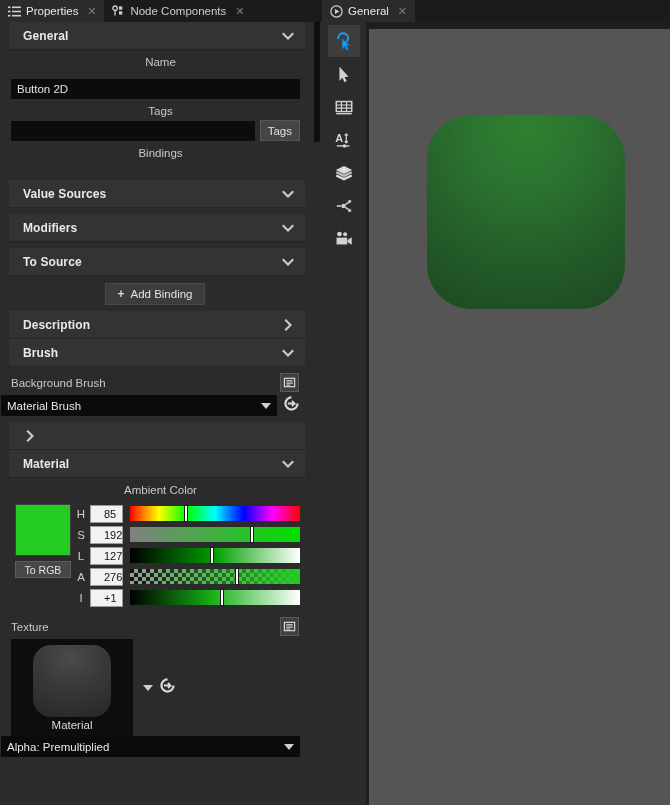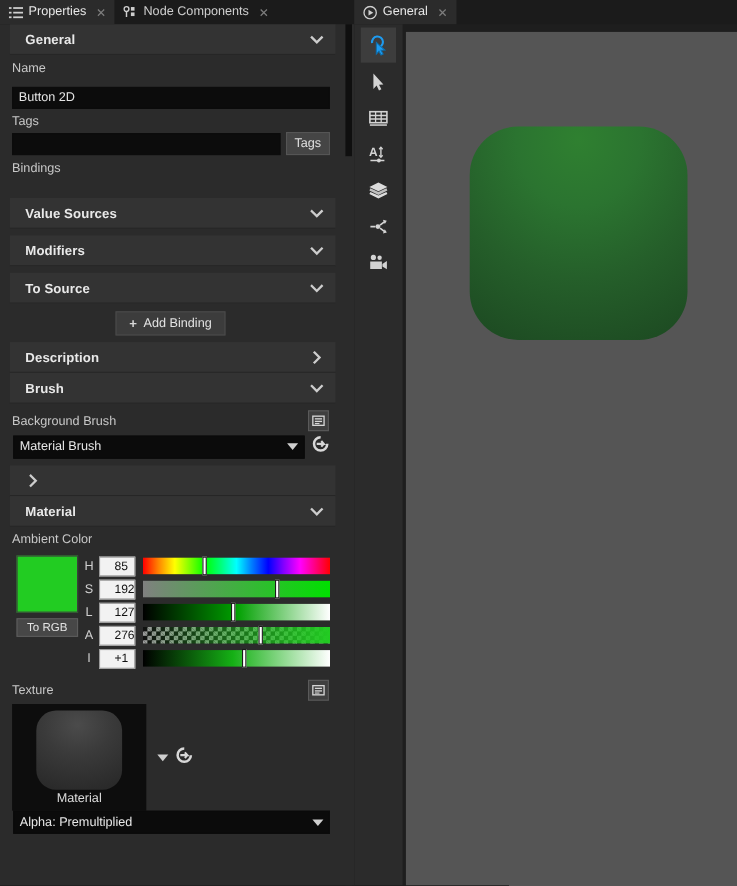--- a/index.html
+++ b/index.html
@@ -53,20 +53,21 @@
   }
   .sec-title {
     font-size: 12px; font-weight: bold; color: #e9e9e9;
     flex: 1; letter-spacing: .1px;
   }
   .chev { width: 14px; height: 14px; flex: 0 0 14px; }
 
   .field-label {
     font-size: 11.5px; color: #c8c8c8;
     padding: 6px 0 3px 11px;
+    text-align: center;
   }
   .text-input {
     margin: 8px 10px 0 11px; height: 20px;
     background: #0c0c0c; border: 1px solid #0c0c0c;
     display: flex; align-items: center; padding: 0 5px;
     font-size: 11.5px; color: #e4e4e4;
   }
   .row { display: flex; align-items: center; margin: 0 10px 0 11px; gap: 5px; }
   .row .text-input { margin: 0; flex: 1; }
   .btn-sm {
@@ -81,21 +82,21 @@
     background: #3c3c3c; border: 1px solid #4a4a4a;
     color: #e2e2e2; font-size: 11.5px;
     display: flex; align-items: center; gap: 6px;
   }
   .plus { font-size: 12px; color: #d8d8d8; font-weight: bold; }
 
   .subsec { margin-top: 18px; }
   .spacer6 { height: 6px; }
 
   
-  .combo-row { display: flex; align-items: center; margin: 0 10px 0 12px; gap: 6px; }
+  .combo-row { display: flex; align-items: center; margin: 0 10px 0 1px; gap: 6px; }
   .combo {
     flex: 1; height: 21px; background: #0b0b0b;
     border: 1px solid #0b0b0b;
     display: flex; align-items: center; padding: 0 5px;
     font-size: 11.5px; color: #e8e8e8;
   }
   .combo .cval { flex: 1; }
   .tri-down {
     width: 0; height: 0; border-left: 5px solid transparent;
     border-right: 5px solid transparent; border-top: 6px solid #cfcfcf;

